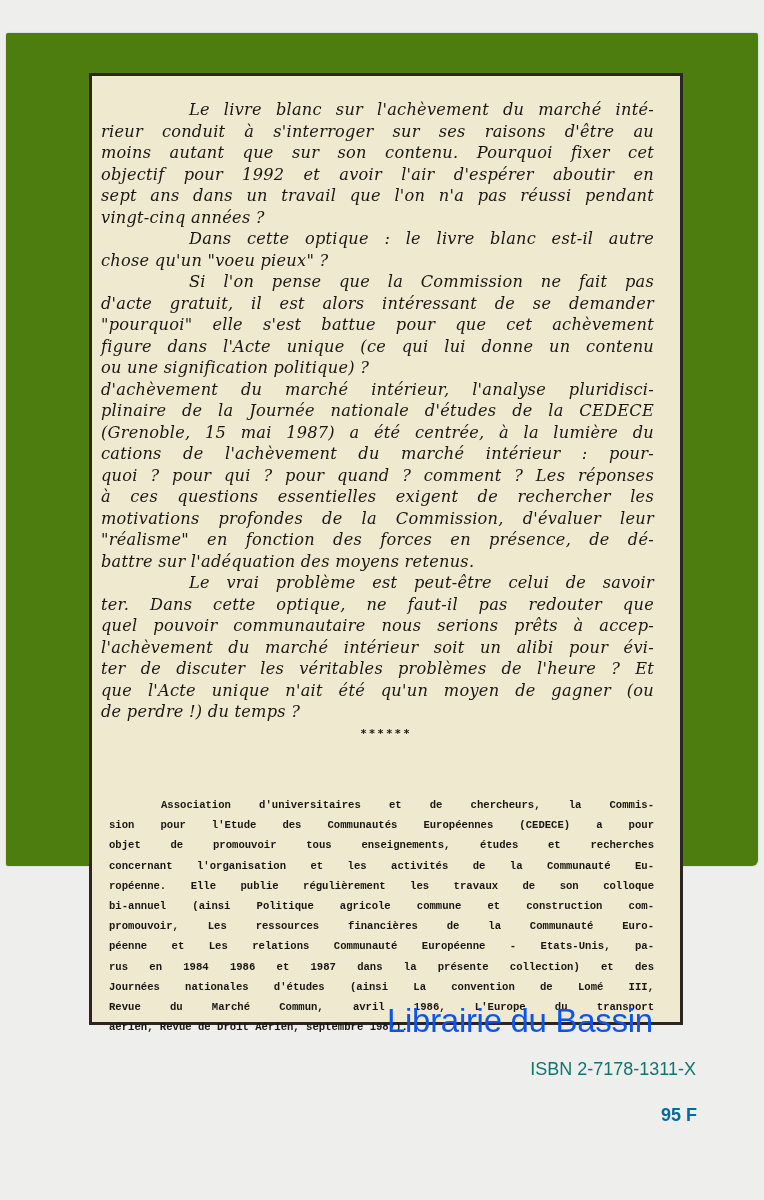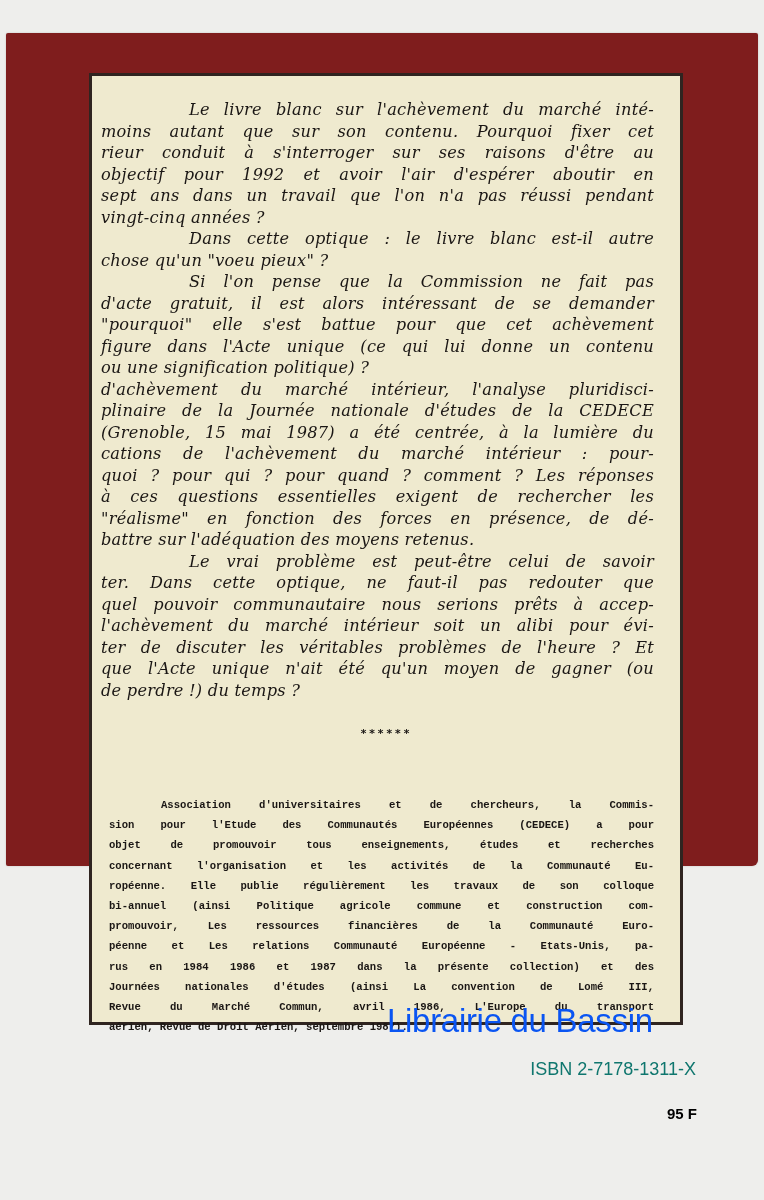--- a/index.html
+++ b/index.html
@@ -2,21 +2,21 @@
 <html><head>
 <meta charset="utf-8">
 <style>
   html, body { margin:0; padding:0; }
   body {
     width:764px; height:1200px; position:relative; overflow:hidden;
     background:#eeeeec;
   }
   .page {
     position:absolute; left:6px; top:33px; width:752px; height:833px;
-    background:#7f1d1d;
+    background:#4d7c0f;
     border-radius:2px 2px 6px 2px;
     box-shadow: 0 0 2px rgba(0,0,0,0.18);
   }
   .frame {
     position:absolute; left:89px; top:73px; width:588px; height:946px;
     border:3px solid #2f2420;
     background:#efeacf;
   }
   .essay {
     position:absolute; left:9px; top:23px; width:553px;
@@ -42,48 +42,49 @@
     position:absolute; left:387px; top:1002px;
     font-family:"Liberation Sans", sans-serif; font-size:33px;
     color:#0a55f2; letter-spacing:-0.3px; white-space:nowrap;
   }
   .isbn {
     position:absolute; right:68px; top:1059px;
     font-family:"Liberation Sans", sans-serif; font-size:18px; color:#0f766e;
   }
   .price {
     position:absolute; right:67px; top:1105px;
-    font-family:"Liberation Sans", sans-serif; font-size:15px; font-weight:bold; color:#000000;
+    font-family:"Liberation Sans", sans-serif; font-size:18px; font-weight:bold; color:#0369a1;
   }
 </style>
 </head>
 <body>
 
 <div class="page">
   <div class="frame" style="left:83px; top:40px;">
     <div class="essay">
       <span class="line" style="padding-left:88px">Le livre blanc sur l'achèvement du marché inté-</span>
+      <span class="line">rieur conduit à s'interroger sur ses raisons d'être au</span>
       <span class="line">moins autant que sur son contenu. Pourquoi fixer cet</span>
-      <span class="line">rieur conduit à s'interroger sur ses raisons d'être au</span>
       <span class="line">objectif pour 1992 et avoir l'air d'espérer aboutir en</span>
       <span class="line">sept ans dans un travail que l'on n'a pas réussi pendant</span>
       <span class="line last">vingt-cinq années ?</span>
       <span class="line" style="padding-left:88px">Dans cette optique : le livre blanc est-il autre</span>
       <span class="line last">chose qu'un "voeu pieux" ?</span>
       <span class="line" style="padding-left:88px">Si l'on pense que la Commission ne fait pas</span>
       <span class="line">d'acte gratuit, il est alors intéressant de se demander</span>
       <span class="line">"pourquoi" elle s'est battue pour que cet achèvement</span>
       <span class="line">figure dans l'Acte unique (ce qui lui donne un contenu</span>
       <span class="line last">ou une signification politique) ?</span>
       <span class="line">d'achèvement du marché intérieur, l'analyse pluridisci-</span>
       <span class="line">plinaire de la Journée nationale d'études de la CEDECE</span>
       <span class="line">(Grenoble, 15 mai 1987) a été centrée, à la lumière du</span>
       <span class="line">cations de l'achèvement du marché intérieur :  pour-</span>
       <span class="line">quoi ? pour qui ? pour quand ? comment ? Les réponses</span>
       <span class="line">à ces questions essentielles exigent de rechercher les</span>
+      <span class="line">motivations profondes de la Commission, d'évaluer leur</span>
       <span class="line">"réalisme" en fonction des forces en présence, de dé-</span>
       <span class="line last">battre sur l'adéquation des moyens retenus.</span>
       <span class="line" style="padding-left:88px">Le vrai problème est peut-être celui de savoir</span>
       <span class="line">ter. Dans cette optique, ne faut-il pas redouter que</span>
       <span class="line">quel pouvoir communautaire nous serions prêts à accep-</span>
       <span class="line">l'achèvement du marché intérieur soit un alibi pour évi-</span>
       <span class="line">ter de discuter les véritables problèmes de l'heure ? Et</span>
       <span class="line">que l'Acte unique n'ait été qu'un moyen de gagner (ou</span>
       <span class="line last">de perdre !) du temps ?</span>
     </div>

